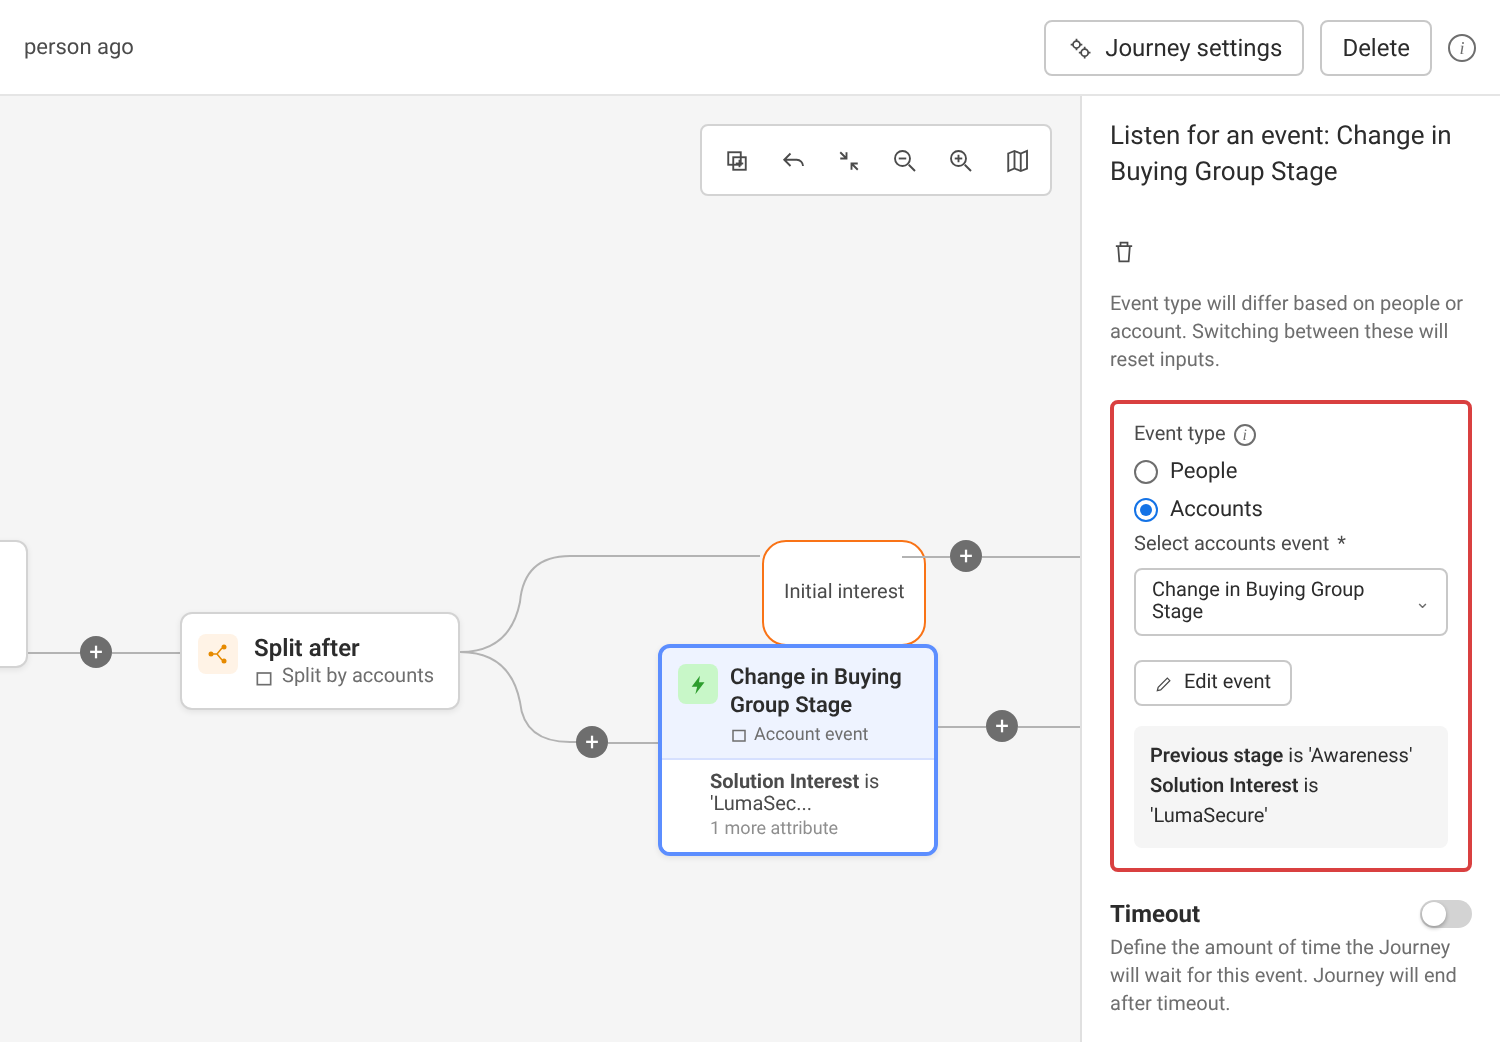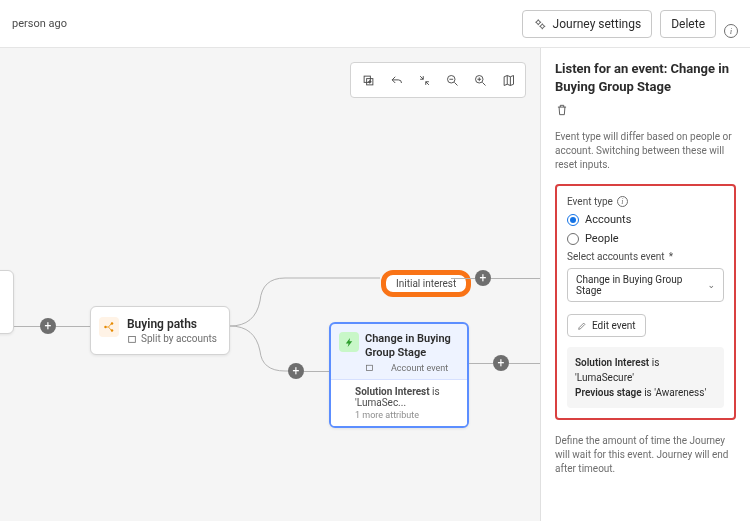--- a/index.html
+++ b/index.html
@@ -1,48 +1,48 @@
 <!DOCTYPE html>
 <html><head>
 <meta charset="utf-8">
 <style>
 *{box-sizing:border-box;margin:0;padding:0;font-family:-apple-system,BlinkMacSystemFont,"Segoe UI",Roboto,sans-serif}
 body{width:750px;height:521px;background:#f5f5f5;overflow:hidden;position:relative;color:#2c2c2c}
 .header{height:48px;background:#fff;border-bottom:1px solid #e5e5e5;display:flex;align-items:center;justify-content:space-between;padding:0 12px}
 .header-left{font-size:11px;color:#4b4b4b}
-.header-right{display:flex;align-items:flex-end;gap:8px}
+.header-right{display:flex;align-items:center;gap:8px}
 .btn{background:#fff;border:1px solid #c8c8c8;border-radius:4px;padding:6px 10px;font-size:12px;display:inline-flex;align-items:center;gap:6px;cursor:pointer;color:#2c2c2c}
 .btn svg{width:14px;height:14px}
 .btn.disabled{background:#f0f0f0;color:#b0b0b0;border-color:#e0e0e0;cursor:default}
 .info-icon{width:14px;height:14px;border:1px solid #6e6e6e;border-radius:50%;display:inline-flex;align-items:center;justify-content:center;font-size:9px;color:#6e6e6e;font-style:italic;font-family:serif}
 .main{display:flex;height:calc(100% - 48px)}
 .canvas{flex:1;position:relative;background:#f5f5f5;overflow:hidden}
 .toolbar{position:absolute;top:14px;right:14px;background:#fff;border:1px solid #d3d3d3;border-radius:4px;display:flex;padding:4px;gap:2px;z-index:10}
 .toolbar .tb{width:26px;height:26px;display:flex;align-items:center;justify-content:center;cursor:pointer;border-radius:3px}
 .toolbar svg{width:15px;height:15px;stroke:#4b4b4b;fill:none;stroke-width:1.5}
 .node{position:absolute;background:#fff;border:1px solid #d3d3d3;border-radius:6px;box-shadow:0 1px 3px rgba(0,0,0,0.08)}
 .node-split{left:90px;top:258px;width:140px;padding:10px}
 .node-split .title{font-size:12px;font-weight:600;margin-bottom:2px}
 .node-split .sub{font-size:10px;color:#6e6e6e;display:flex;align-items:center;gap:4px}
 .split-icon{position:absolute;left:8px;top:10px;width:20px;height:20px;background:#fff3e6;border-radius:4px;display:flex;align-items:center;justify-content:center}
 .node-split .content{margin-left:26px}
-.pill{position:absolute;background:#fff;border:5px solid #f97316;border-radius:12px;font-size:10px;padding:3px 10px;color:#4b4b4b}
+.pill{position:absolute;background:#fff;border:1px solid #f97316;border-radius:12px;font-size:10px;padding:20px 10px;color:#4b4b4b}
 .pill-initial{left:381px;top:222px}
 .node-event{left:329px;top:274px;width:140px;border:2px solid #5c8eff;background:#eef3ff}
 .node-event .ev-icon{width:20px;height:20px;background:#c8f7c8;border-radius:4px;display:flex;align-items:center;justify-content:center;position:absolute;left:8px;top:8px}
 .node-event .ev-head{padding:8px 8px 6px 34px}
 .node-event .ev-title{font-size:11px;font-weight:600;line-height:1.3}
-.node-event .ev-sub{font-size:9px;color:#6e6e6e;display:flex;align-items:center;gap:17px;margin-top:2px}
+.node-event .ev-sub{font-size:9px;color:#6e6e6e;display:flex;align-items:center;gap:3px;margin-top:2px}
 .node-event .ev-body{background:#fff;border-top:1px solid #d6e0ff;padding:6px 24px;border-radius:0 0 4px 4px}
 .node-event .ev-line{font-size:10px;color:#4b4b4b}
 .node-event .ev-more{font-size:9px;color:#8e8e8e;margin-top:2px}
 .plus-dot{position:absolute;width:16px;height:16px;background:#6e6e6e;border-radius:50%;display:flex;align-items:center;justify-content:center;color:#fff;font-size:12px;cursor:pointer}
 .edge{position:absolute;border-top:1px solid #b3b3b3}
 .panel{width:210px;background:#fff;border-left:1px solid #e0e0e0;padding:12px 14px;overflow-y:auto;font-size:11px}
-.panel h2{font-size:13px;font-weight:700;line-height:1.35;margin-bottom:8px}
+.panel h2{font-size:13px;font-weight:400;line-height:1.35;margin-bottom:24px}
 .trash{width:14px;height:14px;cursor:pointer;margin-bottom:10px}
 .panel-desc{font-size:10px;color:#6e6e6e;line-height:1.4;margin-bottom:12px}
 .card{border:2px solid #d94040;border-radius:4px;padding:10px;margin-bottom:14px}
 .label{font-size:10px;color:#4b4b4b;display:flex;align-items:center;gap:4px;margin-bottom:6px}
 .radio-row{display:flex;align-items:center;gap:6px;margin-bottom:6px;font-size:11px}
 .radio{width:12px;height:12px;border:1px solid #6e6e6e;border-radius:50%;display:inline-flex;align-items:center;justify-content:center}
 .radio.checked{border-color:#1473e6}
 .radio.checked::after{content:"";width:6px;height:6px;background:#1473e6;border-radius:50%}
 .radio-desc{font-size:9px;color:#6e6e6e;line-height:1.35;margin:2px 0 10px 18px}
 .select{border:1px solid #c8c8c8;border-radius:4px;display:flex;align-items:center;justify-content:space-between;padding:5px 8px;font-size:10px;cursor:pointer;margin-bottom:12px}
@@ -132,21 +132,21 @@
     <div class="node node-split">
       <div class="split-icon">
         <svg width="12" height="12" viewBox="0 0 24 24">
             <circle cx="5" cy="12" r="2.5" fill="#e68a00"></circle>
             <circle cx="18" cy="5" r="2.5" fill="#e68a00"></circle>
             <circle cx="18" cy="19" r="2.5" fill="#e68a00"></circle>
             <path d="M7 12h4l5-6M11 12l5 6" stroke="#e68a00" stroke-width="1.5" fill="none"></path>
           </svg>
       </div>
       <div class="content">
-        <div class="title">Buying paths</div>
+        <div class="title">Split after</div>
         <div class="sub">
           <svg width="10" height="10" viewBox="0 0 24 24">
               <rect x="4" y="6" width="16" height="14" fill="none" stroke="#6e6e6e" stroke-width="2"></rect>
               <line x1="8" y1="10" x2="8" y2="10" stroke="#6e6e6e" stroke-width="3"></line>
               <line x1="12" y1="10" x2="12" y2="10" stroke="#6e6e6e" stroke-width="3"></line>
               <line x1="16" y1="10" x2="16" y2="10" stroke="#6e6e6e" stroke-width="3"></line>
             </svg>
           <span>Split by accounts</span>
         </div>
       </div>
@@ -198,45 +198,49 @@
         <path d="M5 7h14M9 7V4h6v3M7 7l1 13h8l1-13" fill="none" stroke="#4b4b4b" stroke-width="1.5"></path>
       </svg>
     <div class="panel-desc">Event type will differ based on people or account. Switching between these will reset inputs.</div>
 
     <div class="card">
       <div class="label">
         <span>Event type</span>
         <span class="info-icon" style="width:11px;height:11px;font-size:8px">i</span>
       </div>
       <div class="radio-row">
+        <span class="radio"></span>
+        <span>People</span>
+      </div>
+      <div class="radio-row">
         <span class="radio checked"></span>
         <span>Accounts</span>
-      </div>
-      <div class="radio-row">
-        <span class="radio"></span>
-        <span>People</span>
       </div>
 
       <div class="label">
         <span>Select accounts event</span>
           <span style="color:#4b4b4b">*</span>
       </div>
       <div class="select">
         <span>Change in Buying Group Stage</span>
         <span class="chev">⌄</span>
       </div>
 
       <div class="edit-btn">
         <svg width="10" height="10" viewBox="0 0 24 24">
             <path d="M4 20l4-1 11-11-3-3L5 16z" fill="none" stroke="#4b4b4b" stroke-width="1.5"></path>
           </svg>
         <span>Edit event</span>
       </div>
 
       <div class="summary">
+        <div><b>Previous stage</b><span> is </span><span>'Awareness'</span></div>
         <div><b>Solution Interest</b><span> is </span><span>'LumaSecure'</span></div>
-        <div><b>Previous stage</b><span> is </span><span>'Awareness'</span></div>
-      </div>
-    </div>
-
+      </div>
+    </div>
+
+    <div class="timeout-row">
+      <h3>Timeout</h3>
+      <div class="toggle"></div>
+    </div>
     <div class="panel-desc" style="margin-bottom:0">Define the amount of time the Journey will wait for this event. Journey will end after timeout.</div>
   </div>
 </div>
 
 </body></html>

